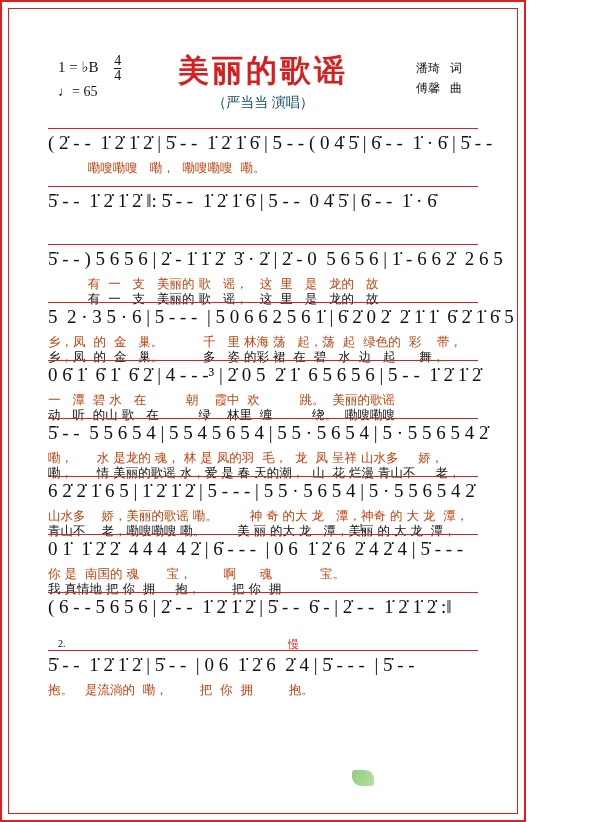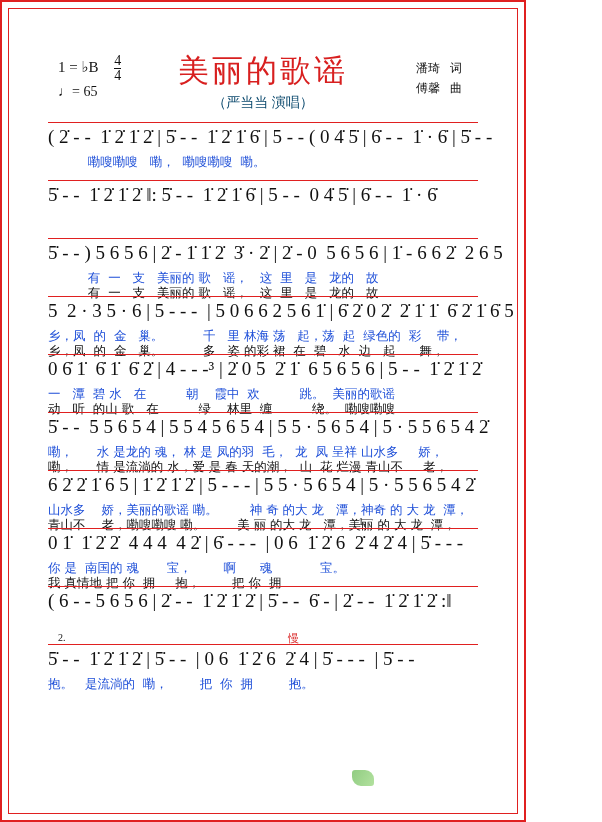--- a/index.html
+++ b/index.html
@@ -62,21 +62,21 @@
     font-size: 14px;
     white-space: nowrap;
   }
 
   .title {
     position: absolute;
     left: 0; right: 0;
     top: 48px;
     text-align: center;
     font-size: 31px;
-    font-weight: normal;
+    font-weight: bold;
     color: #d81f1f;
     letter-spacing: 3px;
     font-family: "DejaVu Sans", sans-serif;
   }
   .subtitle {
     position: absolute;
     left: 0; right: 0;
     top: 92px;
     text-align: center;
     font-size: 14px;
@@ -121,21 +121,21 @@
     line-height: 1.15;
   }
   .lyr {
     position: absolute;
     left: 0;
     right: 0;
     top: 32px;
     font-size: 12.5px;
     white-space: pre;
     font-family: "DejaVu Sans", sans-serif;
-    color: #1d4ed8;
+    color: #c2410c;
   }
   .lyr2 {
     position: absolute;
     left: 0;
     right: 0;
     top: 47px;
     font-size: 12.5px;
     white-space: pre;
     font-family: "DejaVu Sans", sans-serif;
     color: #111;
@@ -181,21 +181,21 @@
     <div class="credits">
       <div>
         <span>潘琦</span><span class="role">词</span>
       </div>
       <div>
         <span>傅馨</span><span class="role">曲</span>
       </div>
     </div>
   </div>
 
-  <div class="staff" style="top:120px;left:0;right:0;">
+  <div class="staff" style="top:126px;left:0;right:0;">
 
     <div class="line">
       <div class="rule"></div>
       <div class="notes">( 2̇ - -  1̇ 2̇ 1̇ 2̇ | 5̇ - -  1̇ 2̇ 1̇ 6̇ | 5 - - ( 0 4̇ 5̇ | 6̇ - -  1̇ · 6̇ | 5̇ - -</div>
       <div class="lyr">          嘞嗖嘞嗖   嘞，  嘞嗖嘞嗖  嘞。</div>
       <div class="lyr2"></div>
     </div>
 
     <div class="line">
       <div class="rule"></div>
@@ -222,21 +222,21 @@
       <div class="rule"></div>
       <div class="notes">0 6̇ 1̇  6̇ 1̇  6̇ 2̇ | 4 - - -³ | 2̇ 0 5  2̇ 1̇  6 5 6 5 6 | 5 - -  1̇ 2̇ 1̇ 2̇</div>
       <div class="lyr">一   潭  碧 水   在          朝    霞中  欢          跳。  美丽的歌谣</div>
       <div class="lyr2">动   听  的山 歌   在          绿    林里  缠          绕。  嘞嗖嘞嗖</div>
     </div>
 
     <div class="line">
       <div class="rule"></div>
       <div class="notes">5̇ - -  5 5 6 5 4 | 5 5 4 5 6 5 4 | 5 5 · 5 6 5 4 | 5 · 5 5 6 5 4 2̇</div>
       <div class="lyr">嘞，      水 是龙的 魂， 林 是 凤的羽  毛，  龙  凤 呈祥 山水多     娇，</div>
-      <div class="lyr2">嘞，      情 是流淌的 水，爱 是 春 天的潮，  山  花 烂漫 青山不     老，</div>
+      <div class="lyr2">嘞，      情 美丽的歌谣 水，爱 是 春 天的潮，  山  花 烂漫 青山不     老，</div>
     </div>
 
     <div class="line">
       <div class="rule"></div>
       <div class="notes">6 2̇ 2̇ 1̇ 6 5 | 1̇ 2̇ 1̇ 2̇ | 5 - - - | 5 5 · 5 6 5 4 | 5 · 5 5 6 5 4 2̇</div>
       <div class="lyr">山水多    娇，美丽的歌谣 嘞。        神 奇 的大 龙   潭，神奇 的 大 龙  潭，</div>
       <div class="lyr2">青山不    老，嘞嗖嘞嗖 嘞。        美 丽 的大 龙   潭，美丽 的 大 龙  潭，</div>
     </div>
 
     <div class="line">

